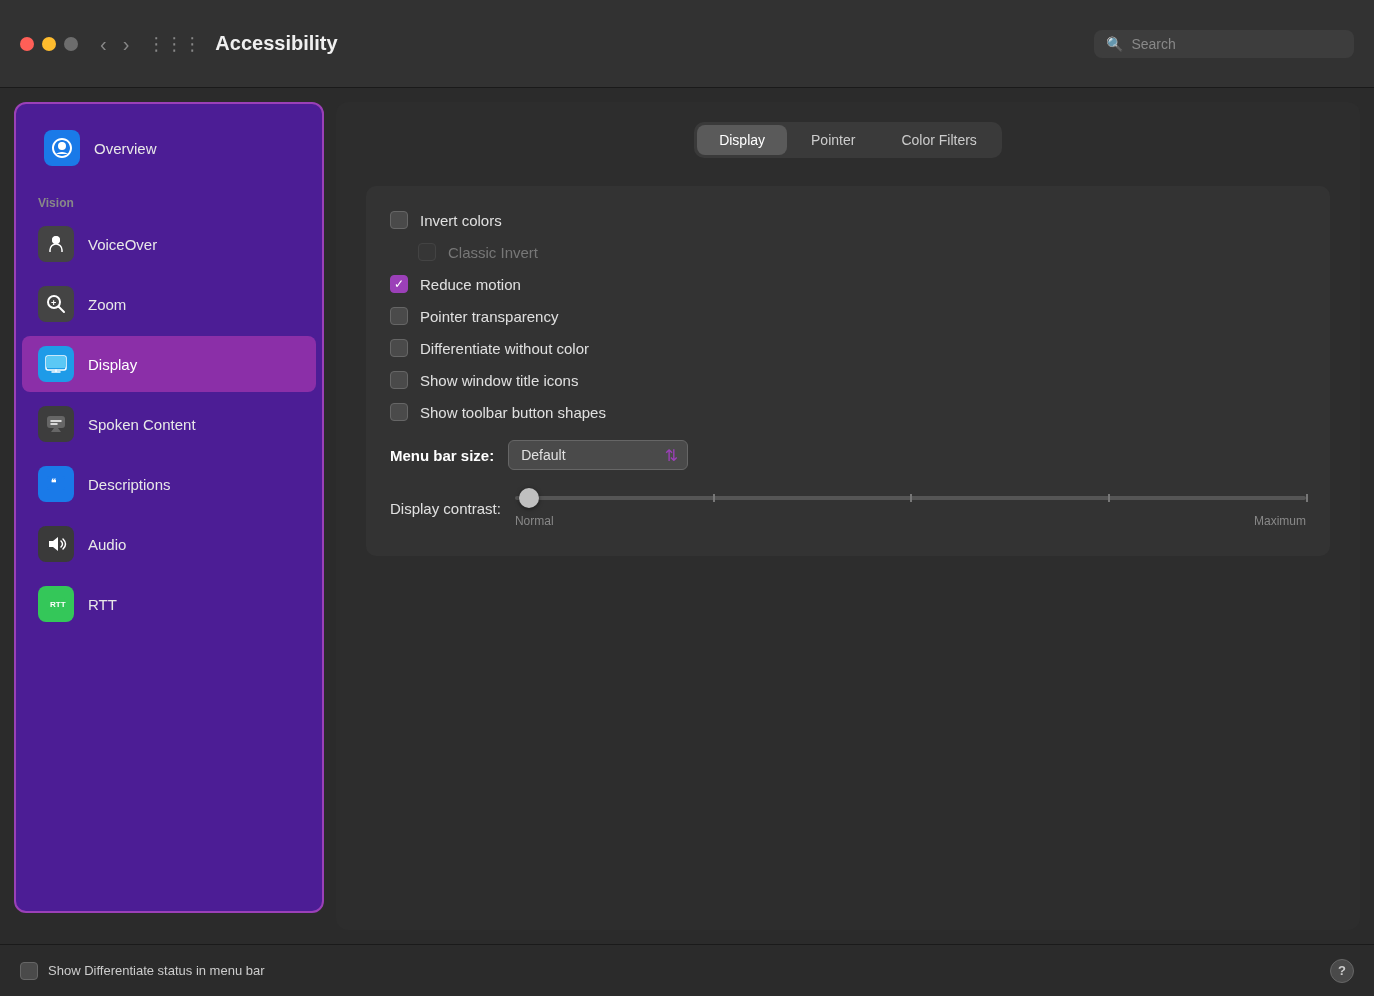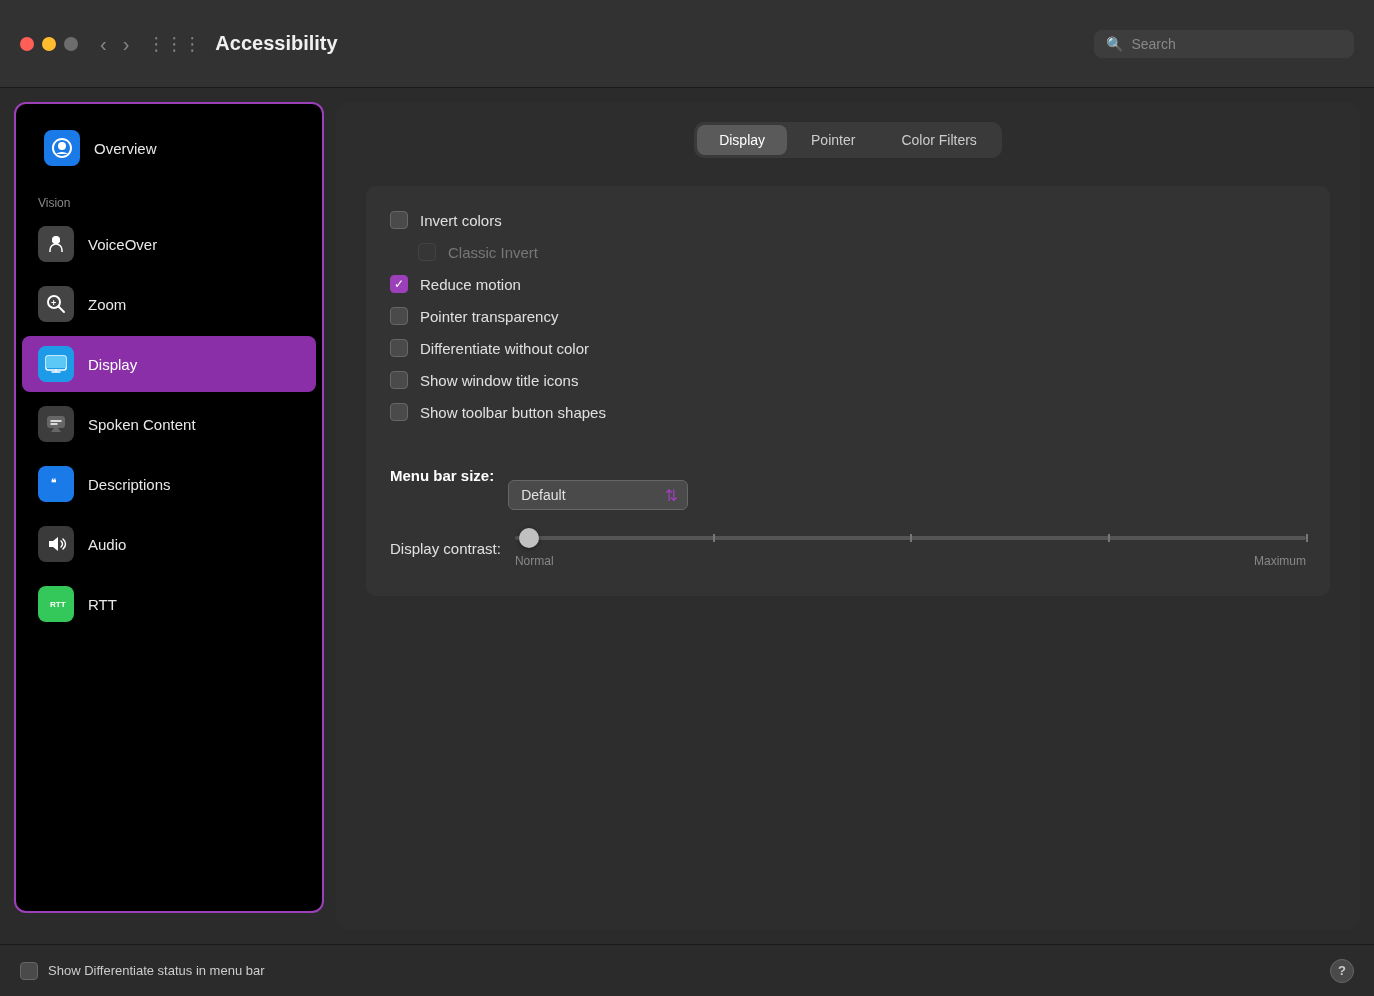--- a/index.html
+++ b/index.html
@@ -87,21 +87,21 @@
     
     .main-content {
       display: flex;
       height: calc(996px - 88px - 52px);
     }
 
     
     .sidebar {
       width: 310px;
       min-width: 310px;
-      background: #000000;
+      background: #4c1d95;
       border: 2px solid #9b40b8;
       border-radius: 12px;
       margin: 14px 0 31px 14px;
       overflow: hidden;
       display: flex;
       flex-direction: column;
     }
 
     .sidebar-item {
       display: flex;
@@ -114,21 +114,21 @@
     }
     .sidebar-item.active {
       background: #8b2fa8;
       border-radius: 8px;
     }
 
     .sidebar-section-label {
       font-size: 12px;
       color: #888;
       padding: 10px 22px 4px;
-      font-weight: 400;
+      font-weight: 700;
     }
 
     .sidebar-icon {
       width: 36px;
       height: 36px;
       border-radius: 8px;
       display: flex;
       align-items: center;
       justify-content: center;
       flex-shrink: 0;
@@ -251,21 +251,20 @@
     }
     .menu-bar-label {
       font-size: 15px;
       color: #ffffff;
       font-weight: 700;
       white-space: nowrap;
     }
     .select-wrapper {
       position: relative;
       flex: 0 0 auto;
-      margin-top: 40px;
     }
     .menu-bar-select {
       background: #4a4a4a;
       border: 1px solid #666;
       border-radius: 6px;
       color: #e0e0e0;
       font-size: 14px;
       padding: 6px 32px 6px 12px;
       appearance: none;
       cursor: pointer;

